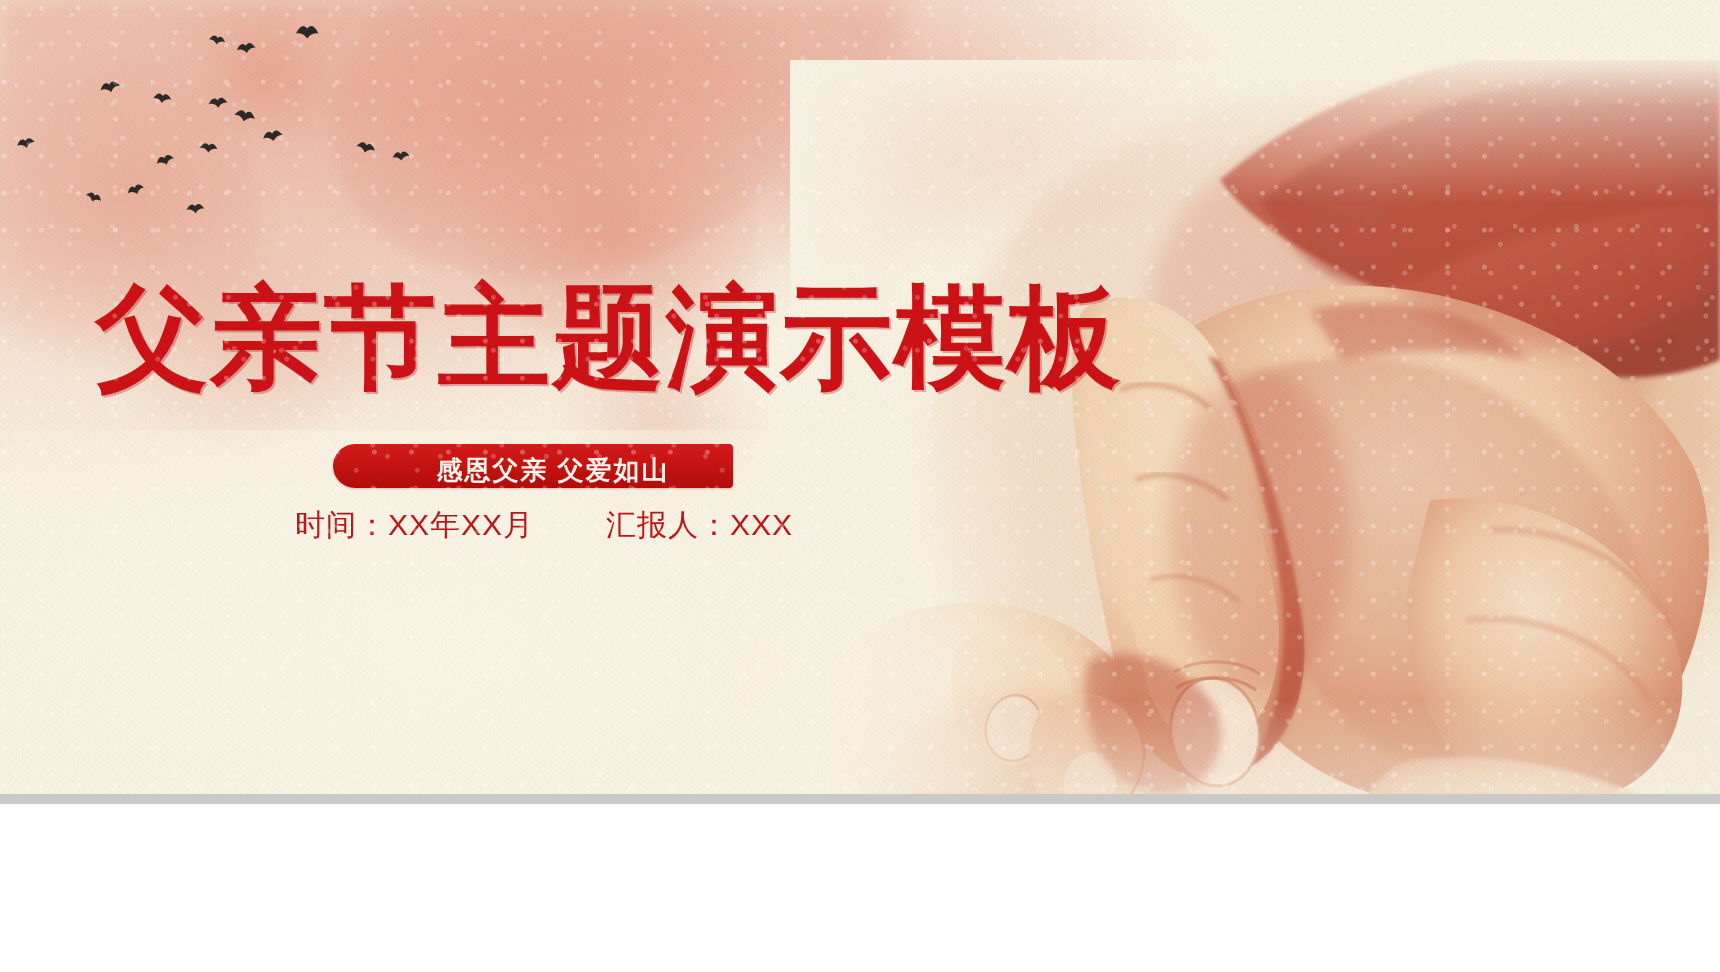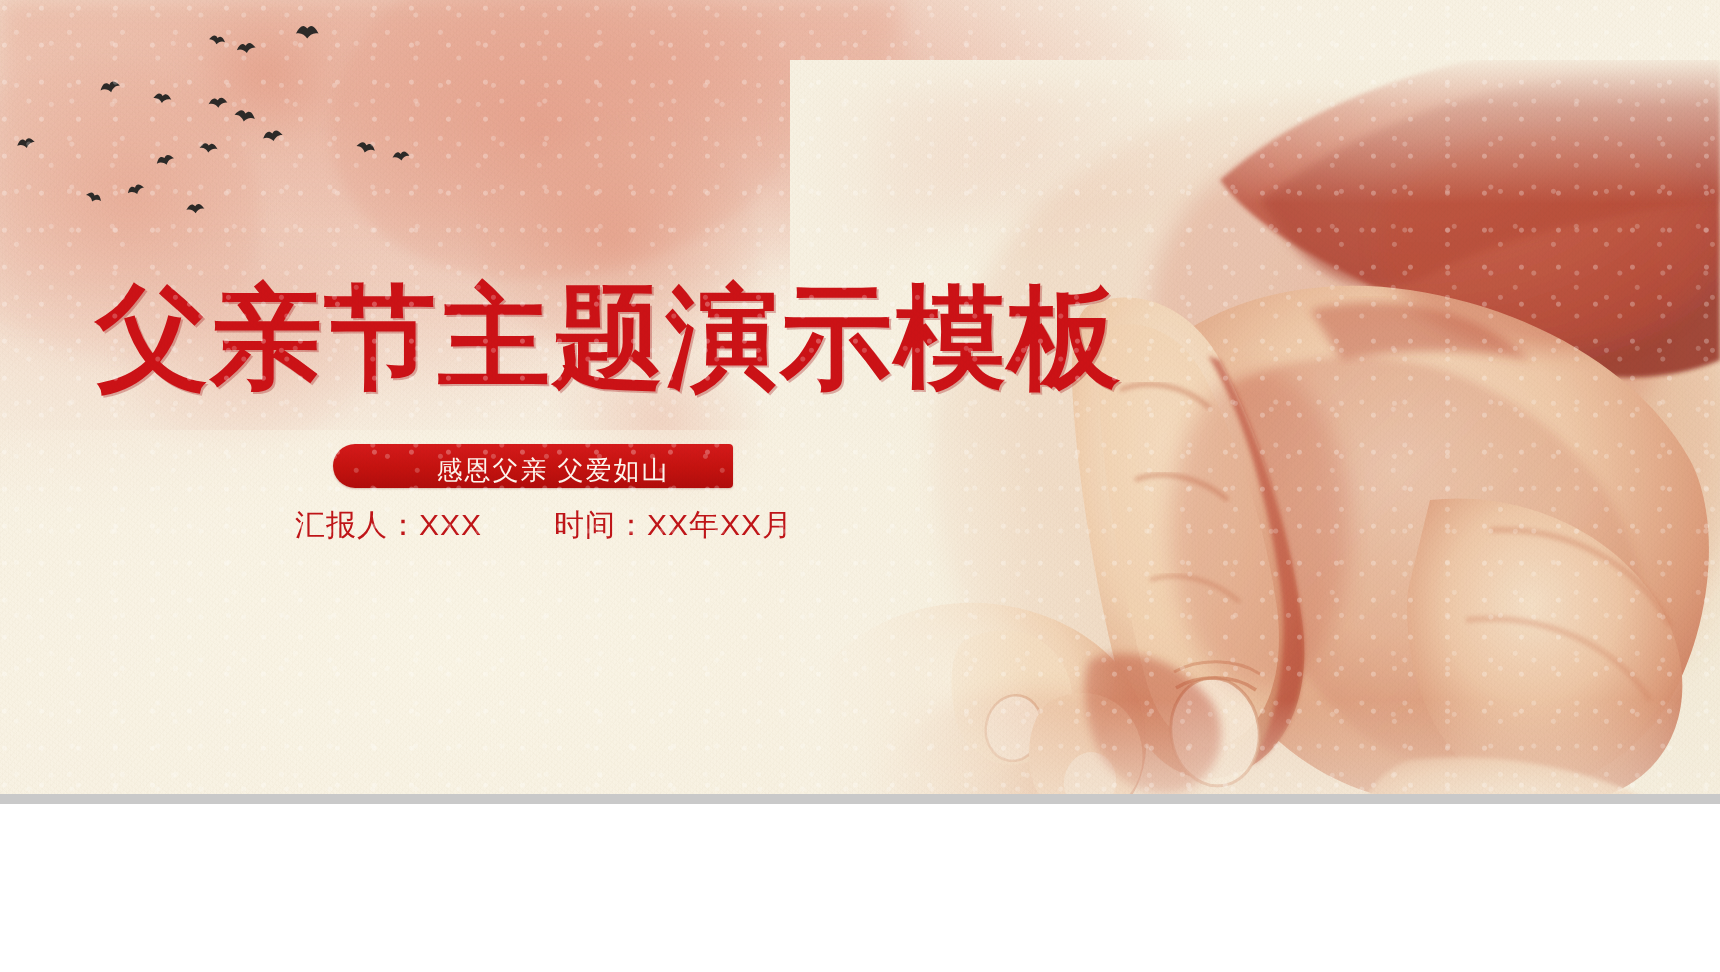--- a/index.html
+++ b/index.html
@@ -173,21 +173,21 @@
     background: linear-gradient(180deg, #d51a1a 0%, #c4120f 55%, #b10d0c 100%);
     border-radius: 22px 4px 4px 22px;
     box-shadow: 0 1px 2px rgba(120,20,20,0.25);
   }
   .pill-text {
     position: absolute;
     left: 0; top: 0; right: 0; bottom: 0;
     display: flex; align-items: center; justify-content: center;
     color: #fdf6ef;
     font-size: 26px;
-    font-weight: 400;
+    font-weight: 700;
     letter-spacing: 2px;
     padding-left: 40px;
     box-sizing: border-box;
     white-space: nowrap;
     margin-top: 9px;
   }
 
   .meta {
     position: absolute;
     left: 295px; top: 505px;
@@ -392,22 +392,22 @@
 
   <div class="title">父亲节主题演示模板</div>
 
   <div class="divider"></div>
 
   <div class="pill">
     <div class="pill-text">感恩父亲  父爱如山</div>
   </div>
 
   <div class="meta">
+    <span>时间：XX年XX月</span>
     <span>汇报人：XXX</span>
-    <span>时间：XX年XX月</span>
   </div>
 
   <div class="paper-grain"></div>
   <div class="paper-grain2"></div>
 
   <div class="bottom-strip"></div>
 
 </div>
 
 </body></html>

